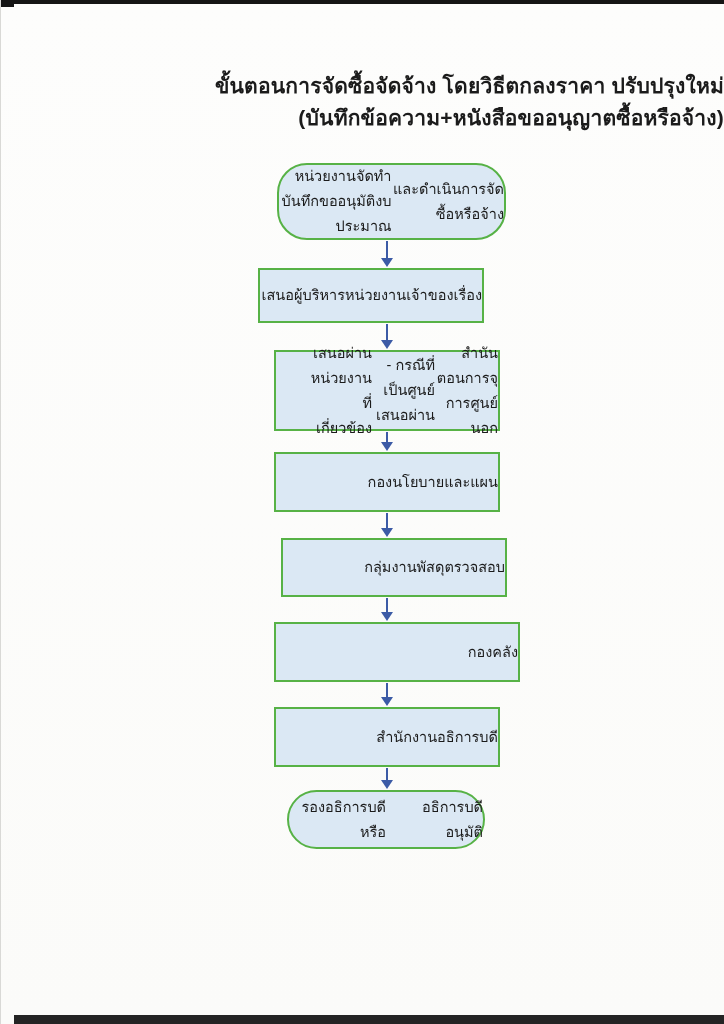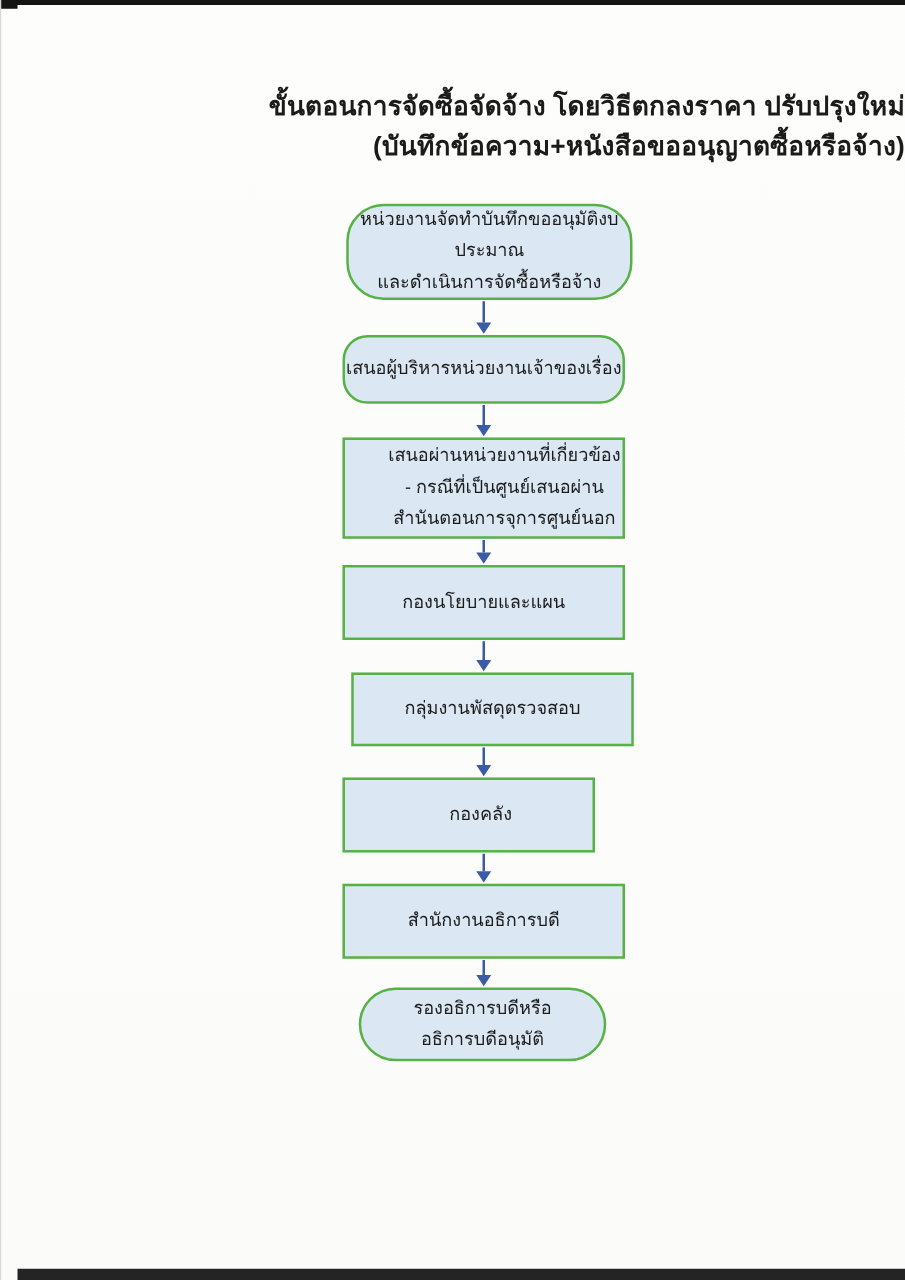--- a/index.html
+++ b/index.html
@@ -47,24 +47,23 @@
     line-height: 32px;
     letter-spacing: 0.2px;
   }
   
   .node {
     position: absolute;
     box-sizing: border-box;
     background: var(--box_fill, #dbe8f4);
     border: 2px solid var(--box_border, #57b246);
     display: flex;
-    flex-direction: column;
     align-items: center;
     justify-content: center;
-    text-align: center;
+    text-align: right;
     font-size: 14.5px;
     line-height: 25px;
   }
   .node.terminator { border-radius: 30px; }
   .node .line { display: block; width: 100%; }
   
   .arrow {
     position: absolute;
     width: 14px;
     display: flex;
@@ -99,21 +98,21 @@
 <div class="node terminator" style="left:277px; top:163px; width:229px; height:77px;">
   <span class="line">หน่วยงานจัดทำบันทึกขออนุมัติงบประมาณ</span>
   <span class="line">และดำเนินการจัดซื้อหรือจ้าง</span>
 </div>
 
 <div class="arrow" style="left:380px; top:241px; height:26px;">
   <div class="arrow-line"></div>
   <div class="arrow-head"></div>
 </div>
 
-<div class="node" style="left:274px; top:268px; width:226px; height:55px;border-radius:20px;">
+<div class="node" style="left:258px; top:268px; width:226px; height:55px;">
   <span class="line">เสนอผู้บริหารหน่วยงานเจ้าของเรื่อง</span>
 </div>
 
 <div class="arrow" style="left:380px; top:324px; height:25px;">
   <div class="arrow-line"></div>
   <div class="arrow-head"></div>
 </div>
 
 <div class="node" style="left:274px; top:350px; width:226px; height:81px;padding-left:33px;">
   <span class="line">เสนอผ่านหน่วยงานที่เกี่ยวข้อง</span>
@@ -137,21 +136,21 @@
 
 <div class="node" style="left:265px; top:538px; width:226px; height:59px;margin-left:16px;">
   <span class="line">กลุ่มงานพัสดุตรวจสอบ</span>
 </div>
 
 <div class="arrow" style="left:380px; top:598px; height:23px;">
   <div class="arrow-line"></div>
   <div class="arrow-head"></div>
 </div>
 
-<div class="node" style="left:274px; top:622px; width:202px; height:60px;padding-left:19px;">
+<div class="node" style="left:274px; top:622px; width:246px; height:60px;padding-left:19px;">
   <span class="line">กองคลัง</span>
 </div>
 
 <div class="arrow" style="left:380px; top:683px; height:23px;">
   <div class="arrow-line"></div>
   <div class="arrow-head"></div>
 </div>
 
 <div class="node" style="left:274px; top:707px; width:226px; height:60px;">
   <span class="line">สำนักงานอธิการบดี</span>

